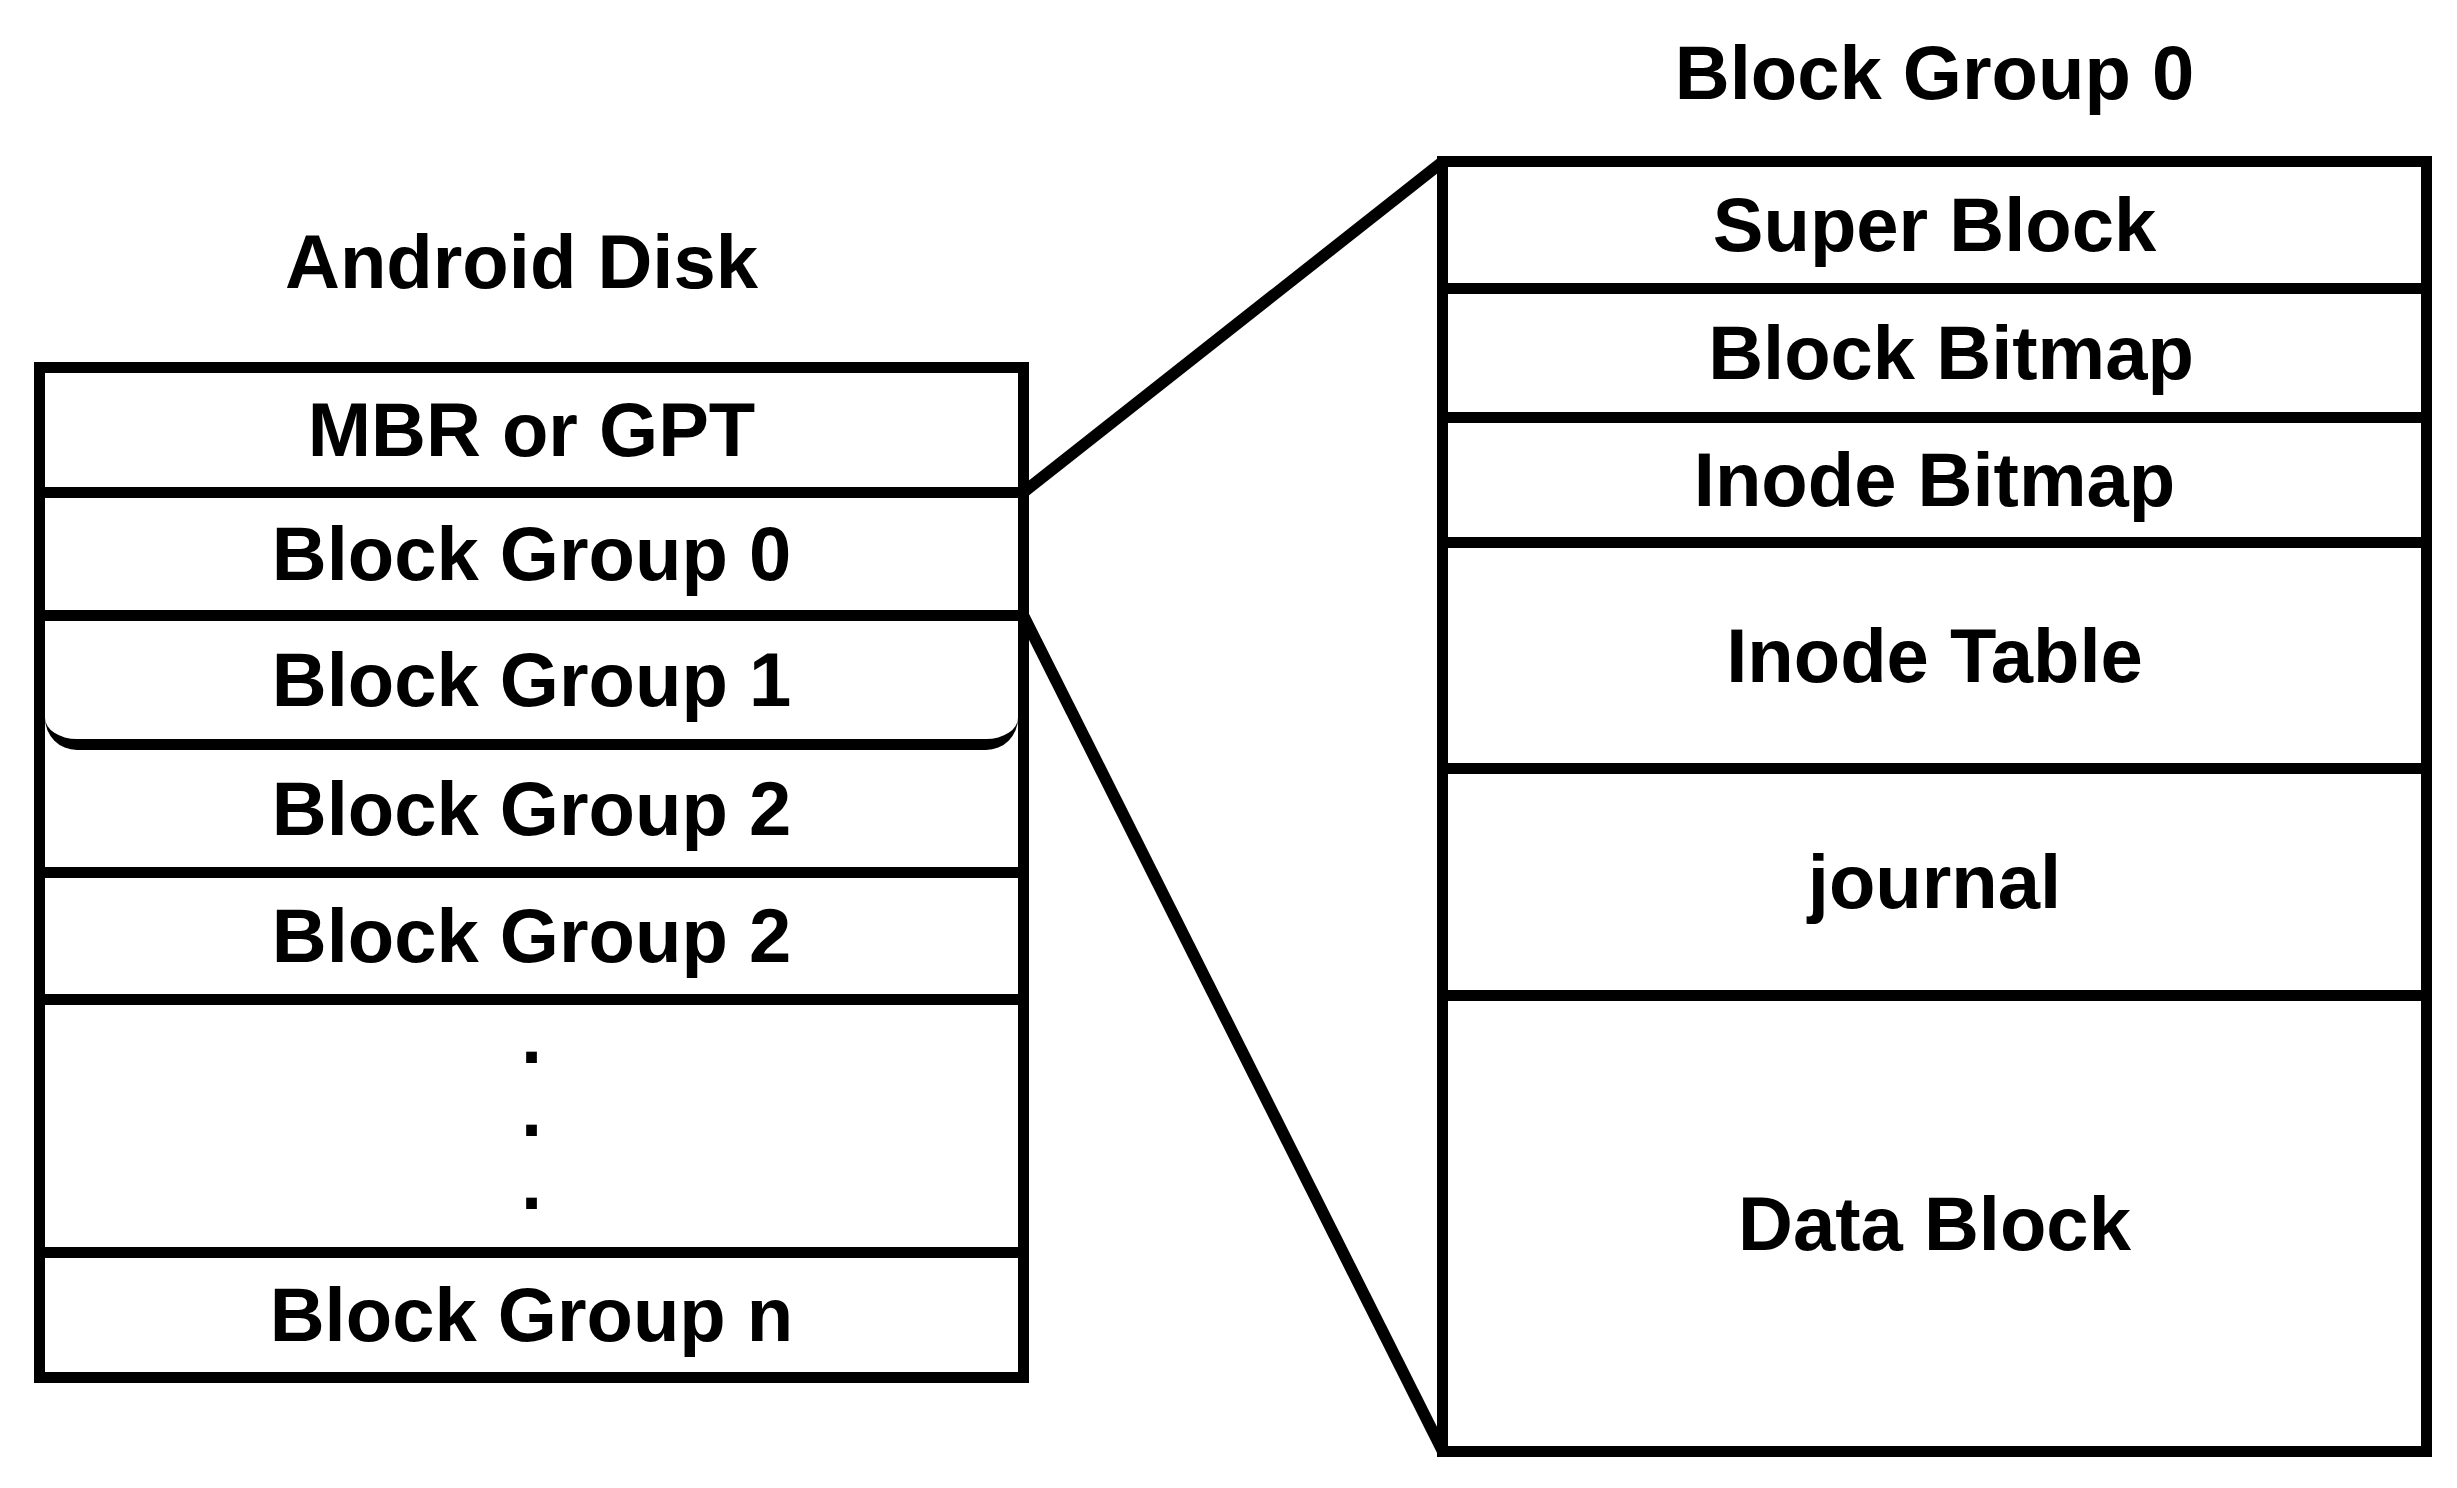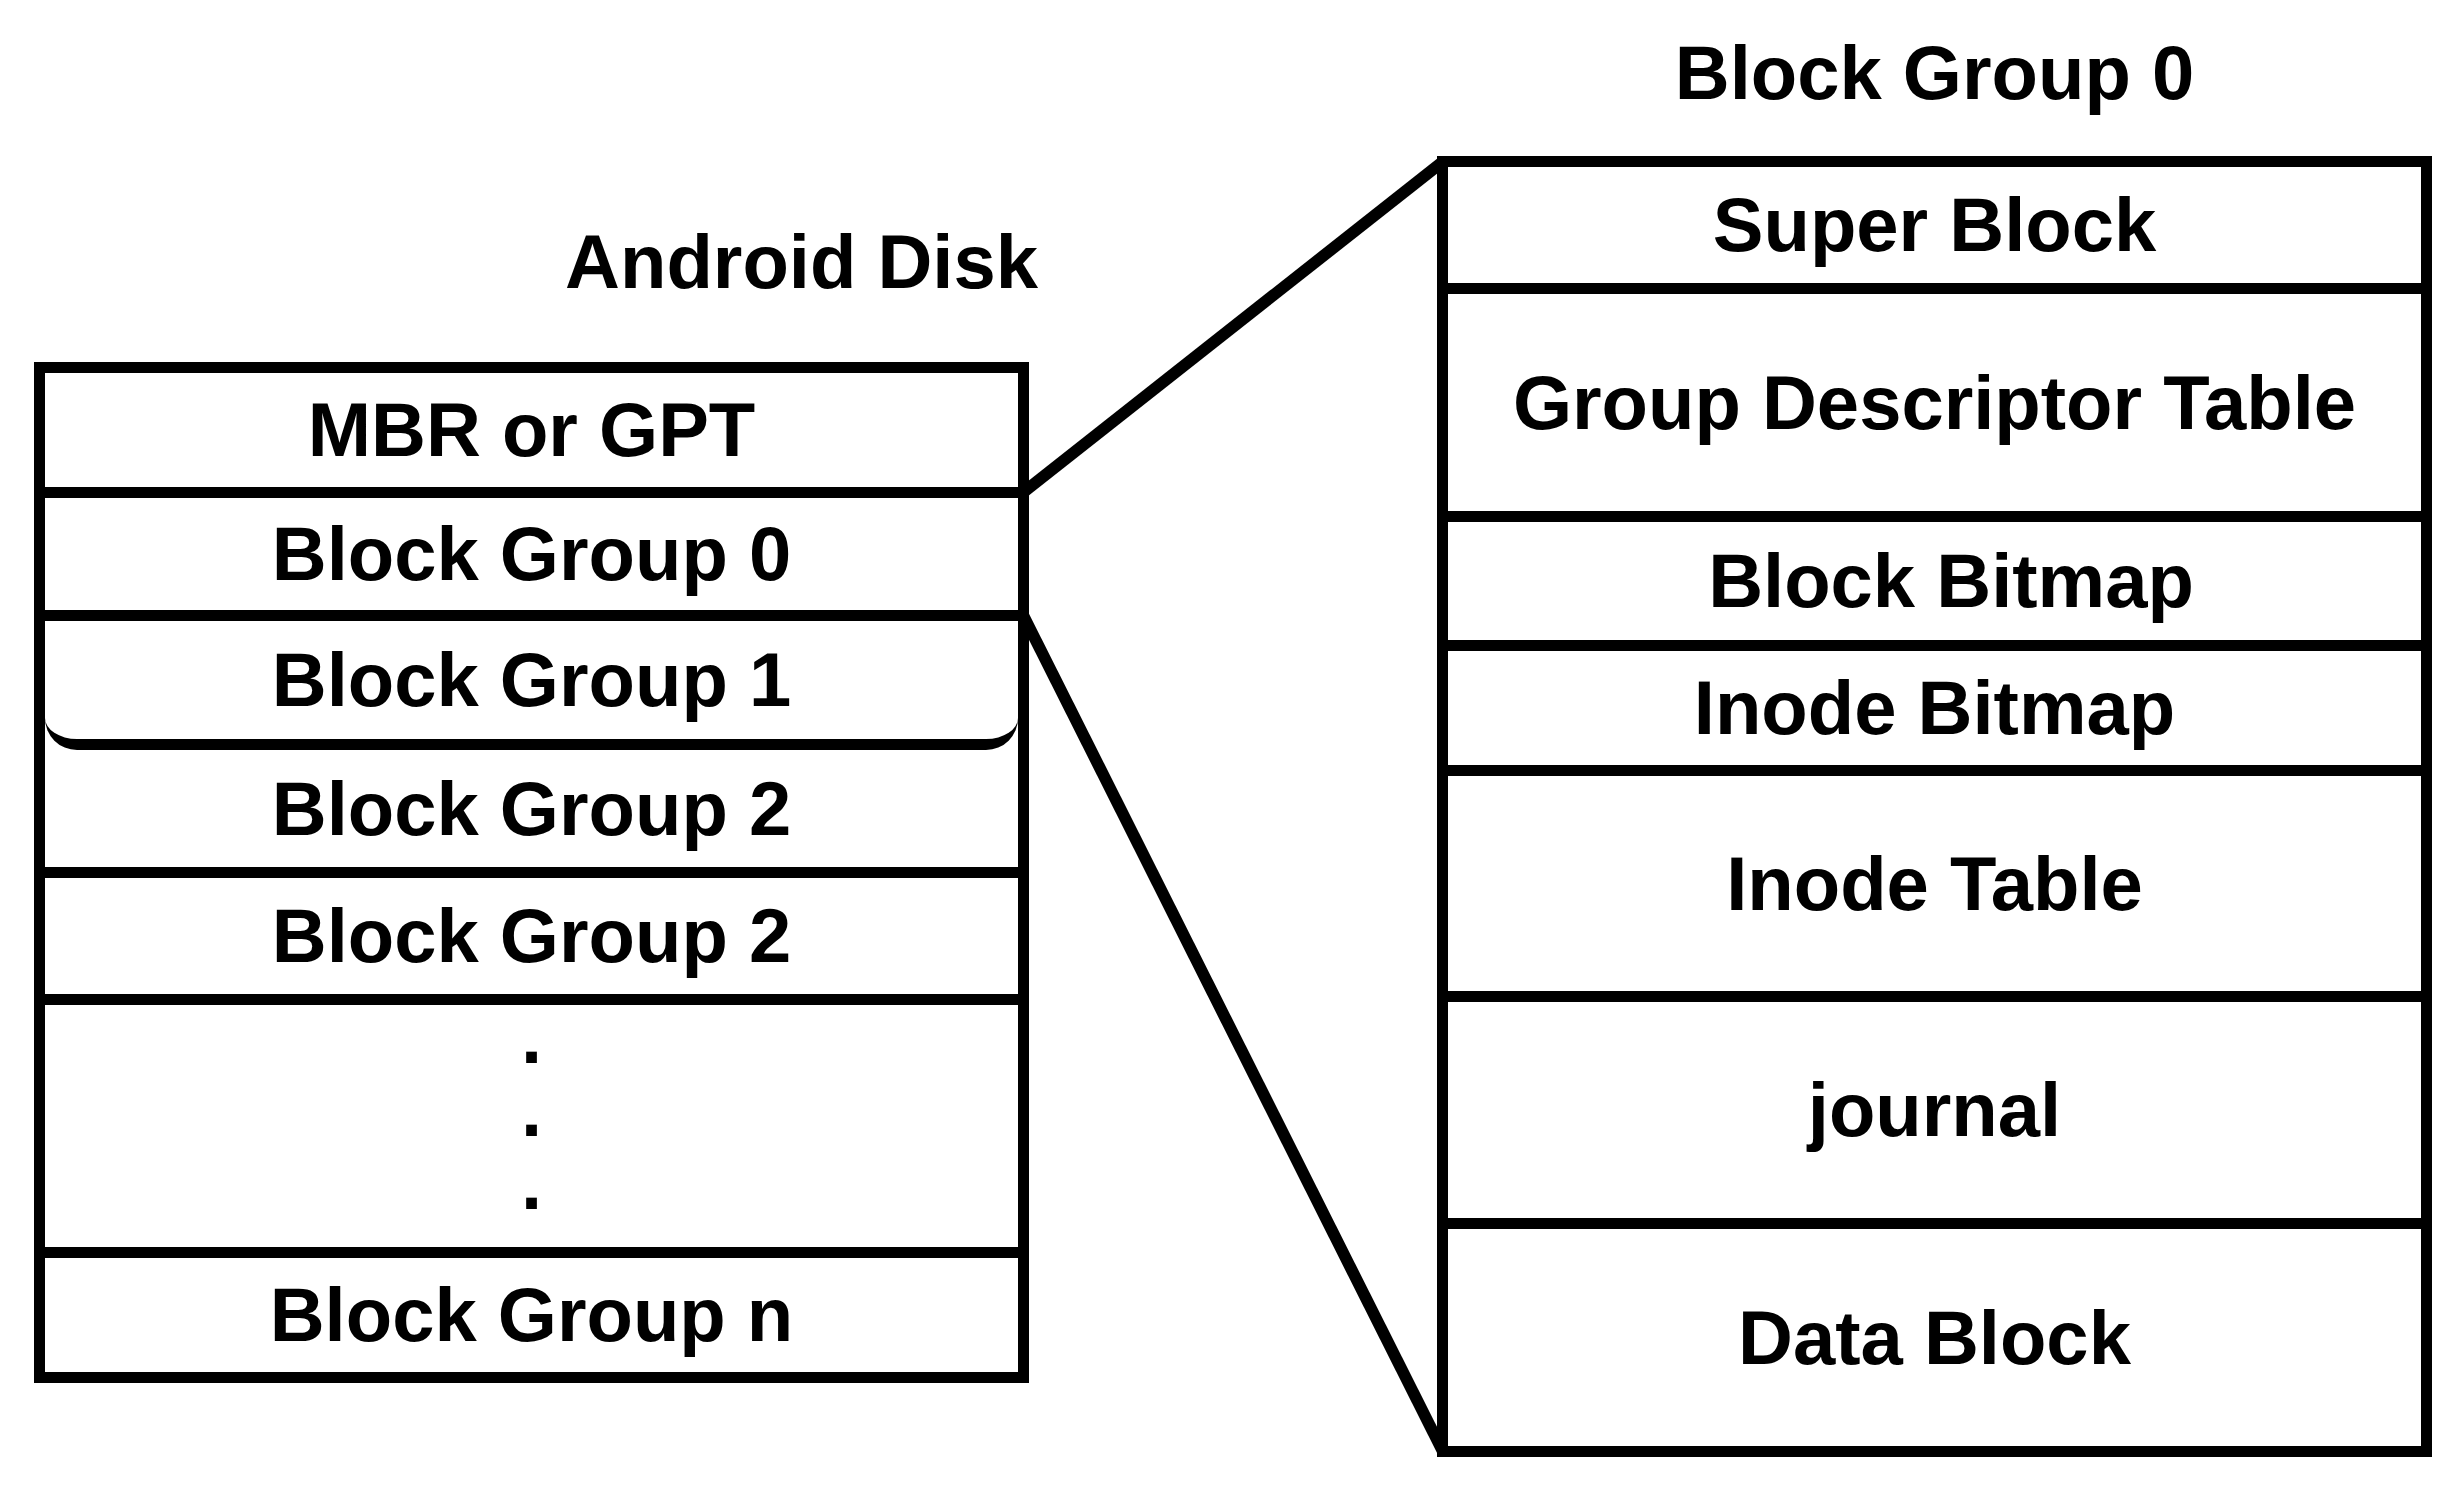--- a/index.html
+++ b/index.html
@@ -70,21 +70,21 @@
 </head>
 <body>
 
 <div class="canvas">
 
   <svg class="overlay" width="2458" height="1488" viewBox="0 0 2520 1526">
     <line x1="1049" y1="505" x2="1479" y2="166" stroke-width="12" stroke="#000000"></line>
     <line x1="1049" y1="631" x2="1479" y2="1488" stroke-width="12" stroke="#000000"></line>
   </svg>
 
-  <div class="title" style="left:43px; top:217px; width:995px;text-align:right;">Android Disk</div>
+  <div class="title" style="left:24px; top:217px; width:995px;">Android Disk</div>
 
   <div class="title" style="left:1437px; top:28px; width:995px;">Block Group 0</div>
 
   <div class="box" style="left:34px; top:362px; width:995px; height:1021px;">
     <div class="box-row" style="height:125px;">MBR or GPT</div>
     <div class="box-row" style="height:123px;">Block Group 0</div>
     <div class="box-row" style="height:129px;border-radius:32px;">Block Group 1</div>
     <div class="box-row" style="height:128px;">Block Group 2</div>
     <div class="box-row" style="height:127px;">Block Group 2</div>
     <div class="box-row" style="height:253px;">
@@ -92,21 +92,20 @@
         <span class="dot">.</span>
         <span class="dot">.</span>
         <span class="dot">.</span>
       </div>
     </div>
     <div class="box-row">Block Group n</div>
   </div>
 
   <div class="box" style="left:1437px; top:156px; width:995px; height:1301px;">
     <div class="box-row" style="height:127px;">Super Block</div>
-    <div class="box-row" style="height:228px;">Group Descriptor Table</div>
     <div class="box-row" style="height:129px;padding-left:33px;">Block Bitmap</div>
     <div class="box-row" style="height:125px;">Inode Bitmap</div>
     <div class="box-row" style="height:226px;">Inode Table</div>
     <div class="box-row" style="height:227px;">journal</div>
     <div class="box-row">Data Block</div>
   </div>
 
 </div>
 
 

